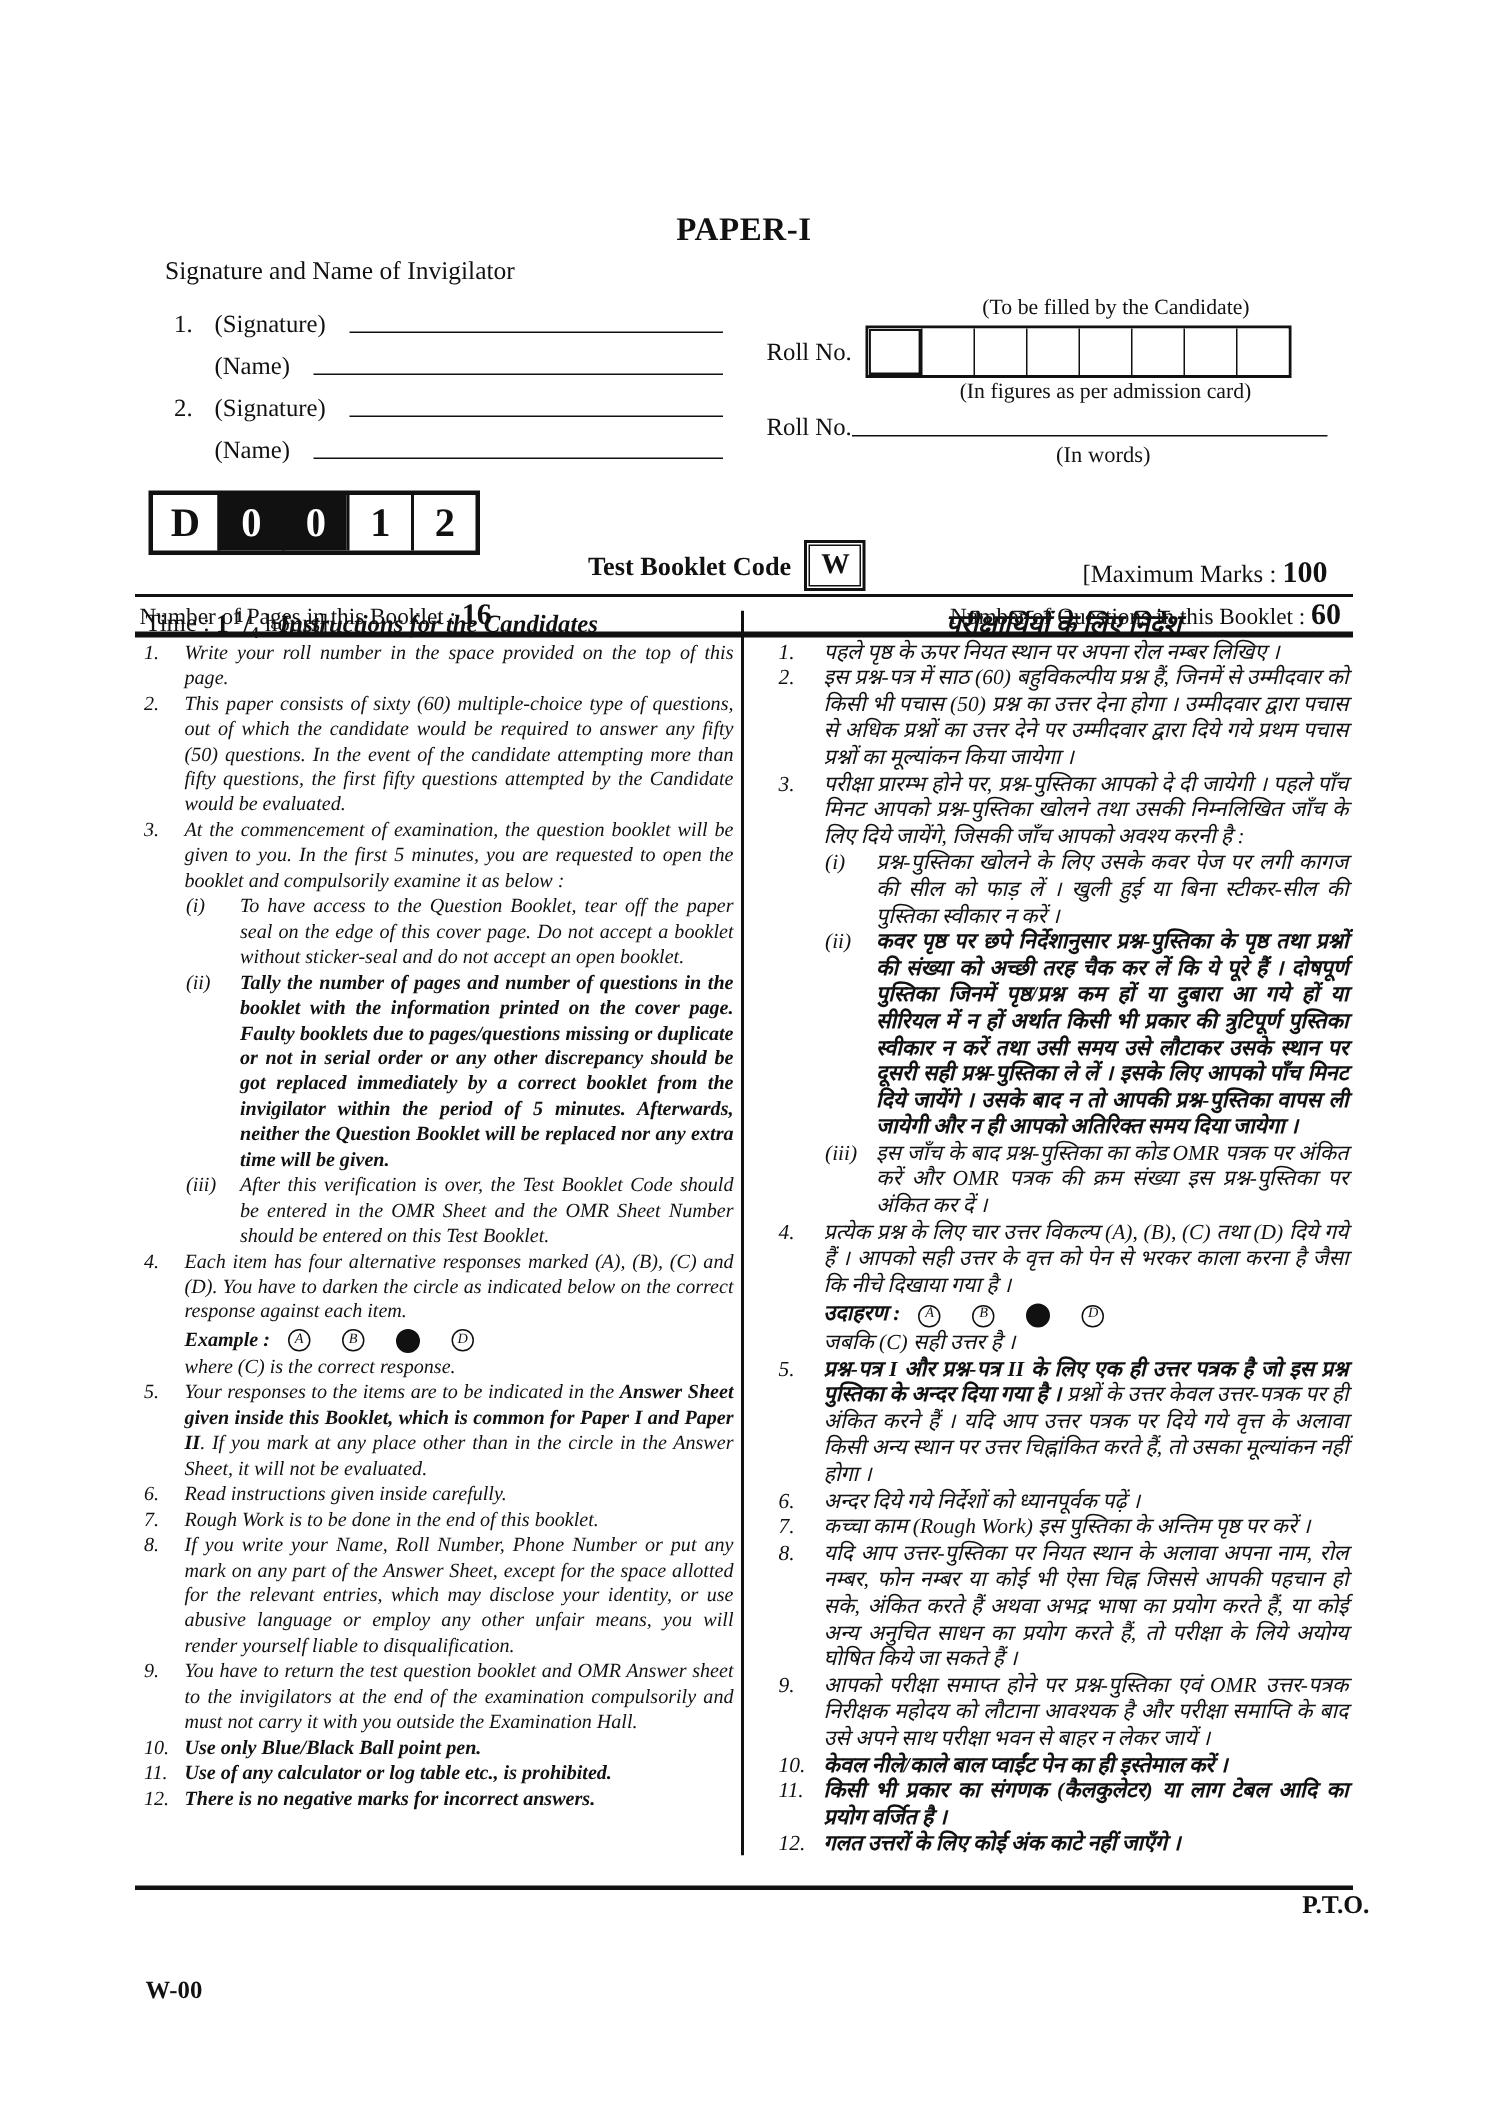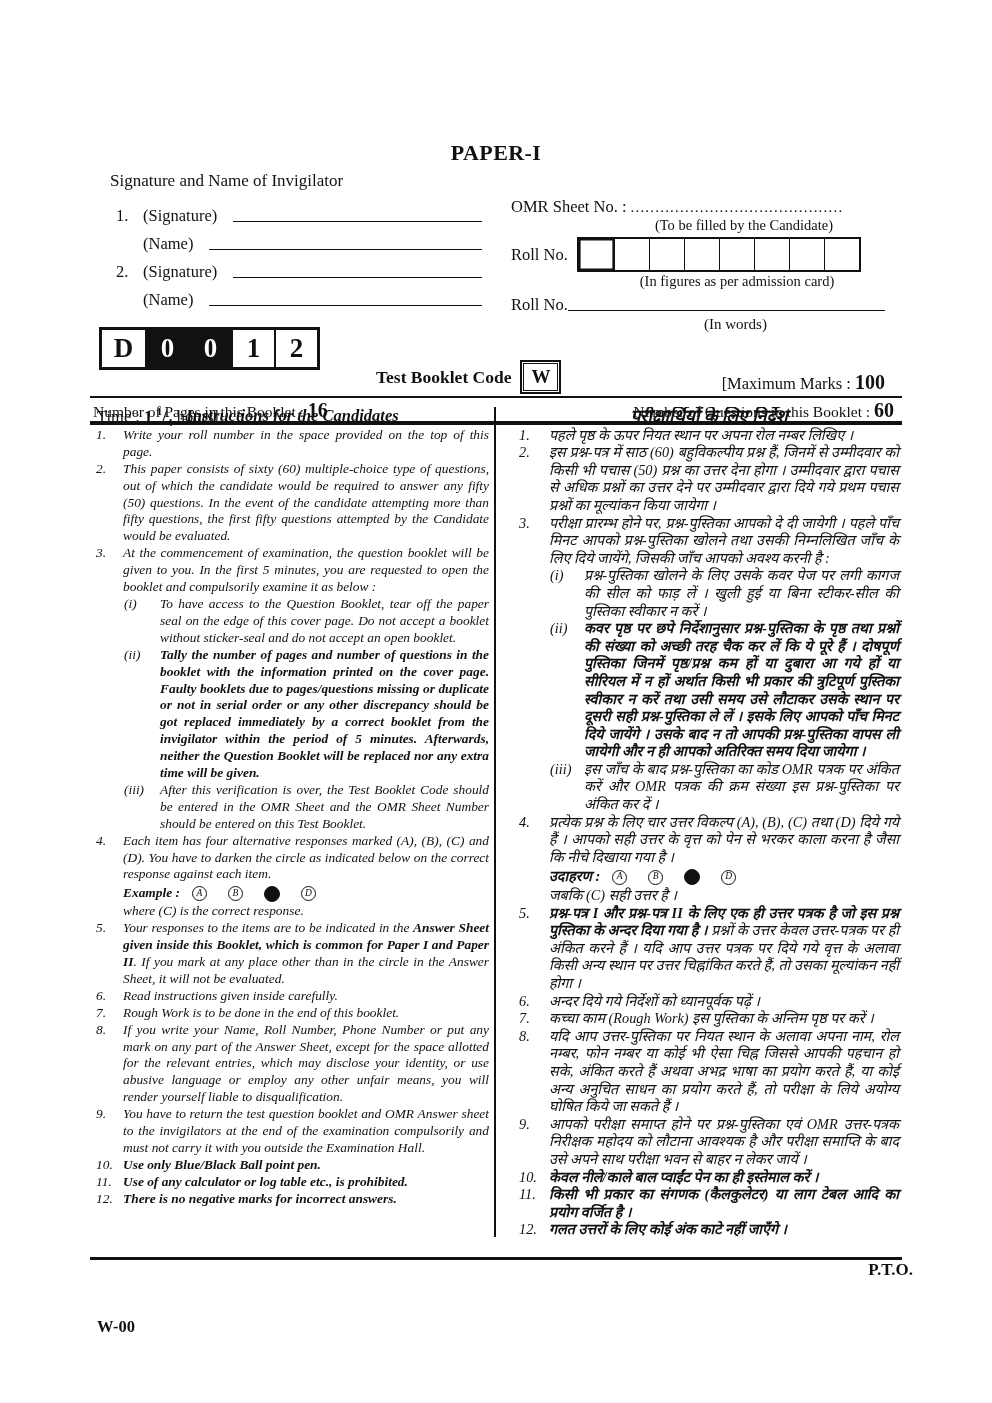--- a/index.html
+++ b/index.html
@@ -34,21 +34,21 @@
   .code-box { top:327px; left:99px; display:flex; border:3px solid #111; background:#fff; }
   .ccell { width:43px; height:37px; display:flex; align-items:center; justify-content:center; font-weight:bold; font-size:27px; border-left:2.5px solid #111; }
   .ccell:first-child { border-left:none; }
   .ccell.inv { background:#111; color:#fff; }
 
   .time-line { top:368px; left:97px; font-size:16.5px;margin-top:37px; }
   .time-line b { font-size:17px; }
   .time-line sup { font-size:11px; }
   .time-line sub { font-size:11px; }
 
-  .tbc { top:360px; left:376px; display:flex; align-items:center; height:34px; }
+  .tbc { top:360px; left:392px; display:flex; align-items:center; height:34px; }
   .tbc-label { font-weight:bold; font-size:17.5px; }
   .tbc-box { margin-left:12px; border:1.5px solid #111; outline:2.5px solid #111; outline-offset:1px; padding:0 7px; font-weight:bold; font-size:19px; line-height:26px; }
 
   .marks { top:371px; right:107px; font-size:16.5px; }
   .marks b, .counts b { font-size:20px;text-align:center; }
 
   .rule { background:#111; }
   .rule1 { top:396px; left:90px; width:812px; height:2px; }
   .rule2 { top:421px; left:90px; width:812px; height:3.5px; }
   .rule3 { top:1257px; left:90px; width:812px; height:2.5px; }
@@ -103,24 +103,20 @@
     <span class="wline"></span>
   </div>
   <div class="irow">
     <span class="rnum"></span>
     <span class="rlabel">(Name)</span>
     <span class="wline"></span>
   </div>
 </div>
 
 <div class="abs omr-stack">
-  <div class="omr-row1">
-    <span class="omr-label">OMR Sheet No. :</span>
-    <span class="omr-dots">...........................................</span>
-  </div>
   <div class="small-note note1">(To be filled by the Candidate)</div>
   <div class="roll-row">
     <span class="roll-label">Roll No.</span>
     <span class="roll-boxes" id="roll-boxes">
         <span class="rbox"></span>
         <span class="rbox"></span>
         <span class="rbox"></span>
         <span class="rbox"></span>
         <span class="rbox"></span>
         <span class="rbox"></span>

